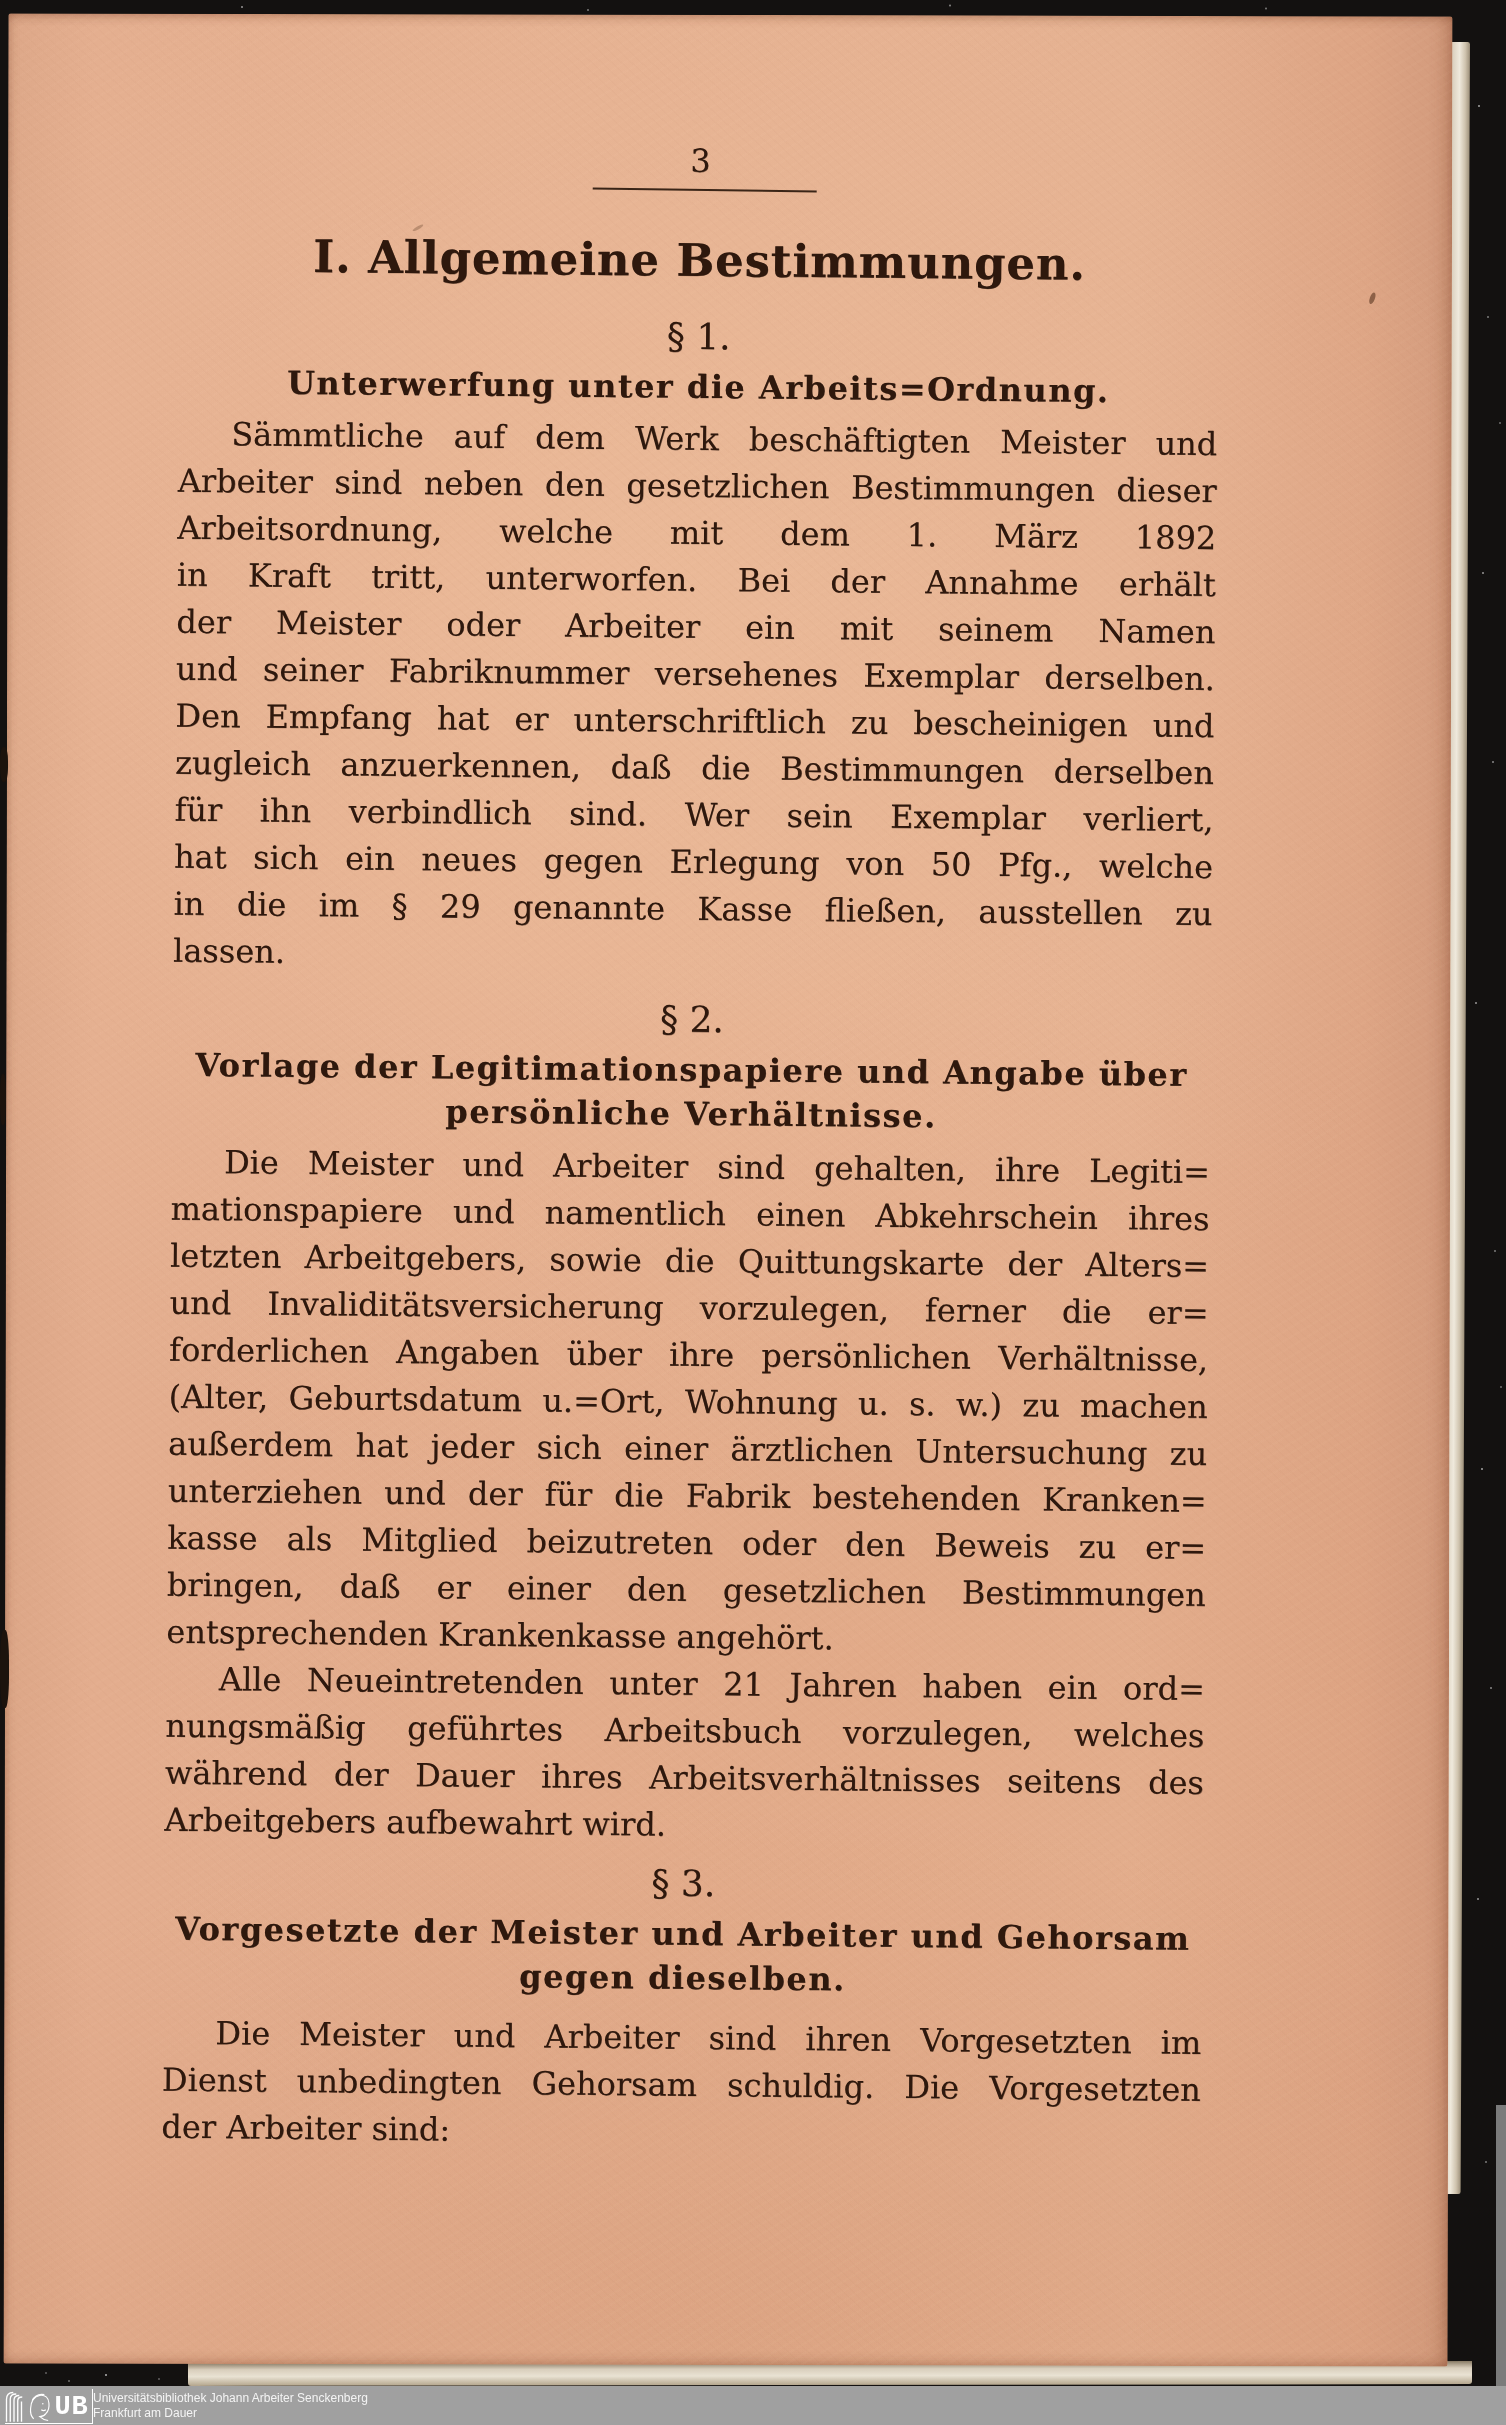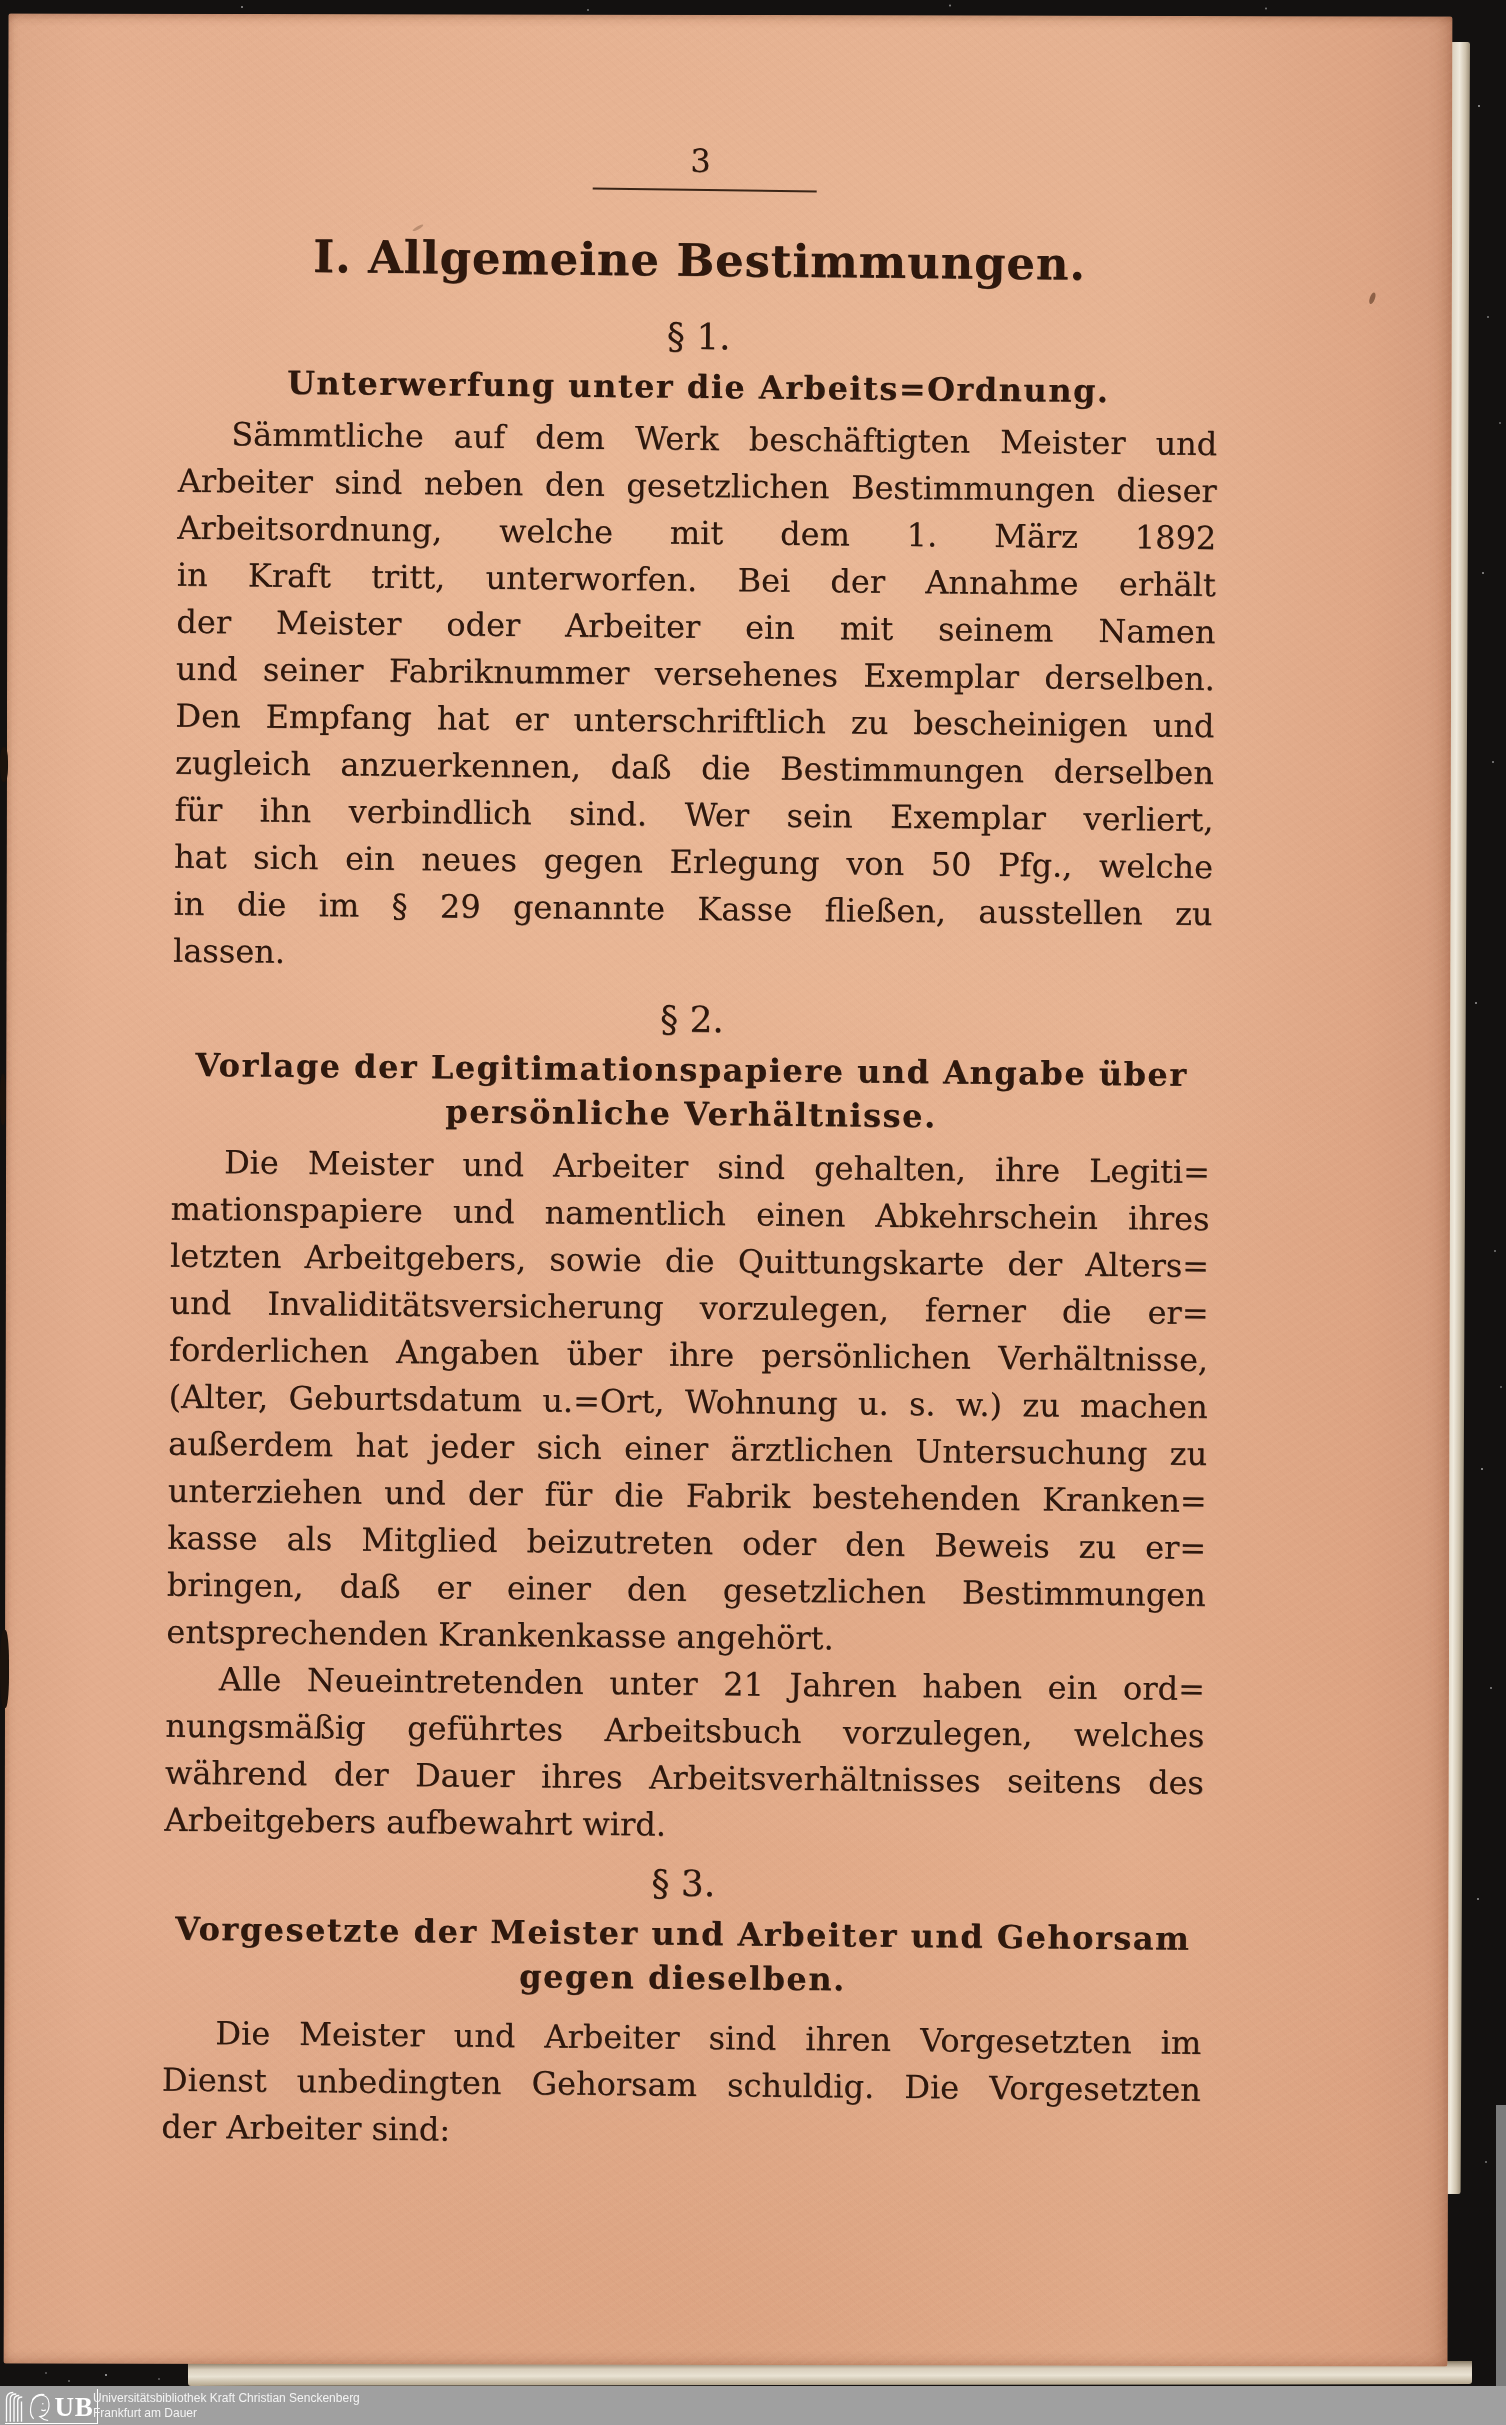--- a/index.html
+++ b/index.html
@@ -61,21 +61,21 @@
   .body{margin-top:7.5px;font-size:32px;line-height:47px;}
   .line{text-align:justify;text-align-last:justify;}
   .line.last{text-align-last:left;}
   .line.ind{text-indent:53px;}
   
   .banner{position:absolute;left:0;top:2386px;width:1506px;height:39px;background:#a0a0a0;
           font-family:"Liberation Sans",sans-serif;color:#f4f4f4;}
   .logo{position:absolute;left:4.5px;top:3px;height:33px;display:flex;align-items:flex-end;
         border-bottom:1.5px solid #fff;border-right:1.5px solid #fff;padding:0 3px 0.8px 0;}
   .logo svg{display:block;}
-  .ub{font-family:Liberation Serif, serif;font-weight:bold;font-size:27px;line-height:29px;color:#fff;letter-spacing:0.8px;text-align:center;}
+  .ub{font-family:Liberation Mono, monospace;font-weight:bold;font-size:27px;line-height:29px;color:#fff;letter-spacing:0.8px;text-align:center;}
   .banner-text{position:absolute;left:93px;top:5.3px;}
   .bt1{font-size:12px;line-height:14.3px;}
   .bt2{font-size:12px;line-height:14.3px;}
 </style>
 </head>
 <body>
 
 <div class="stage">
   <div class="speck"></div>
   <div class="edge-right"></div>
@@ -164,18 +164,18 @@
         <svg width="32" height="32" viewBox="0 0 42 42" fill="none" stroke="#ffffff" stroke-width="1.5">
           <path d="M14 38 Q9 33 10 24 Q11 9 22 7 Q33 6 34 17 Q35 26 30 31 Q27 35 22 35 Q26 39 33 40"></path>
           <path d="M12 14 Q17 4 28 6"></path>
           <circle cx="26" cy="18" r="1" fill="#fff" stroke="none"></circle>
           <path d="M24 26 Q27 28 30 26"></path>
         </svg>
       </span>
       <span class="ub">UB</span>
     </div>
     <div class="banner-text">
-      <div class="bt1">Universitätsbibliothek Kraft Christian Senckenberg</div>
+      <div class="bt1">Universitätsbibliothek Johann Arbeiter Senckenberg</div>
       <div class="bt2">Frankfurt am Dauer</div>
     </div>
   </div>
 </div>
 
 
 </body></html>

